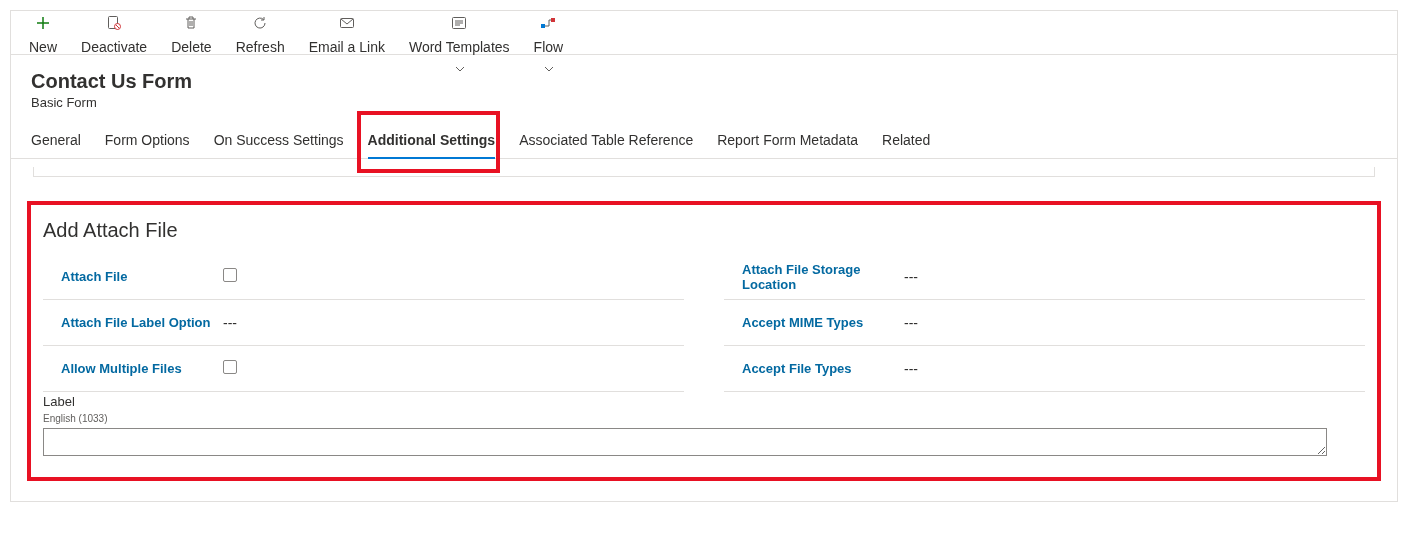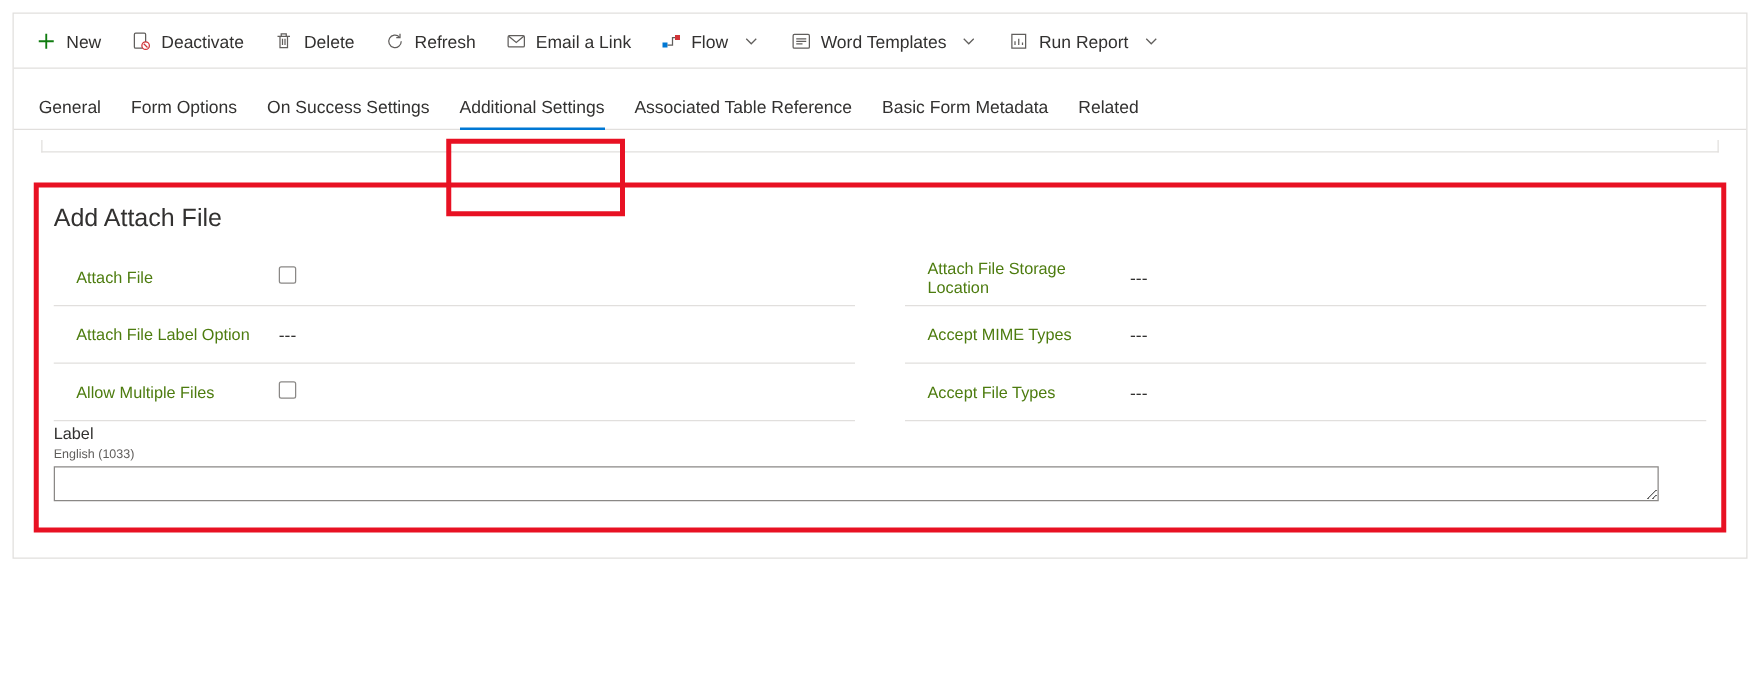--- a/index.html
+++ b/index.html
@@ -25,20 +25,21 @@
     gap: 4px;
   }
   .cmd {
     display: inline-flex;
     align-items: center;
     padding: 0 10px;
     height: 36px;
     cursor: pointer;
     gap: 8px;
     color: #323130;
+    flex-direction: column;
   }
   .cmd .ico { display:inline-flex; width:16px; height:16px; align-items:center; justify-content:center; }
   .chev { margin-left: 2px; }
   .header {
     padding: 14px 20px 0 20px;
   }
   .title {
     font-size: 20px;
     font-weight: 600;
     line-height: 1.2;
@@ -55,21 +56,21 @@
     border-bottom: 1px solid #e1dfdd;
   }
   .tab {
     padding: 8px 0 10px 0;
     cursor: pointer;
     font-size: 14px;
     color: #323130;
     position: relative;
   }
   .tab.active {
-    font-weight: 400;
+    font-weight: 700;
   }
   .tab.active::after {
     content: "";
     position: absolute;
     left: 0; right: 0; bottom: -1px;
     height: 2px;
     background: #0078d4;
   }
   .highlight-tab {
     position: absolute;
@@ -107,23 +108,24 @@
   .field-row {
     display: flex;
     align-items: center;
     border-bottom: 1px solid #e1dfdd;
     min-height: 46px;
     padding: 4px 0;
   }
   .field-label {
     width: 180px;
     flex-shrink: 0;
-    color: #4d7c0f;
+    color: #0369a1;
     font-size: 13px;
     padding-left: 18px;
+    font-weight: bold;
   }
   .field-value {
     flex: 1;
     color: #323130;
   }
   .chk {
     width: 14px; height: 14px;
     border: 1px solid #8a8886;
     border-radius: 2px;
     display: inline-block;
@@ -203,70 +205,60 @@
         <svg width="16" height="16" viewBox="0 0 16 16">
             <rect x="1.5" y="3.5" width="13" height="9" rx="1" stroke="#605e5c" fill="none"></rect>
             <path d="M2 4l6 5 6-5" stroke="#605e5c" fill="none"></path>
           </svg>
       </span>
       <span>Email a Link</span>
     </div>
     <div class="cmd">
       <span class="ico">
         <svg width="16" height="16" viewBox="0 0 16 16">
+            <rect x="1.5" y="2.5" width="13" height="11" rx="1" stroke="#605e5c" fill="none"></rect>
+            <path d="M4 6h8M4 8h8M4 10h5" stroke="#605e5c"></path>
+          </svg>
+      </span>
+      <span>Word Templates</span>
+      <span class="ico chev">
+        <svg width="12" height="12" viewBox="0 0 12 12">
+            <path d="M2 4l4 4 4-4" stroke="#605e5c" fill="none"></path>
+          </svg>
+      </span>
+    </div>
+    <div class="cmd">
+      <span class="ico">
+        <svg width="16" height="16" viewBox="0 0 16 16">
             <rect x="1" y="9" width="4" height="4" fill="#0078d4"></rect>
             <rect x="11" y="3" width="4" height="4" fill="#d13438"></rect>
             <path d="M5 11h4V5h2" stroke="#605e5c" fill="none"></path>
           </svg>
       </span>
       <span>Flow</span>
       <span class="ico chev">
         <svg width="12" height="12" viewBox="0 0 12 12">
             <path d="M2 4l4 4 4-4" stroke="#605e5c" fill="none"></path>
           </svg>
       </span>
     </div>
-    <div class="cmd">
-      <span class="ico">
-        <svg width="16" height="16" viewBox="0 0 16 16">
-            <rect x="1.5" y="2.5" width="13" height="11" rx="1" stroke="#605e5c" fill="none"></rect>
-            <path d="M4 6h8M4 8h8M4 10h5" stroke="#605e5c"></path>
-          </svg>
-      </span>
-      <span>Word Templates</span>
-      <span class="ico chev">
-        <svg width="12" height="12" viewBox="0 0 12 12">
-            <path d="M2 4l4 4 4-4" stroke="#605e5c" fill="none"></path>
-          </svg>
-      </span>
-    </div>
-    <div class="cmd">
-      <span class="ico">
-        <svg width="16" height="16" viewBox="0 0 16 16">
-            <rect x="2.5" y="2.5" width="11" height="11" stroke="#605e5c" fill="none"></rect>
-            <path d="M5 11V8M8 11V6M11 11V9" stroke="#605e5c"></path>
-          </svg>
-      </span>
-      <span>Run Report</span>
-      <span class="ico chev">
-        <svg width="12" height="12" viewBox="0 0 12 12">
-            <path d="M2 4l4 4 4-4" stroke="#605e5c" fill="none"></path>
-          </svg>
-      </span>
-    </div>
   </div>
 
+  <div class="header">
+    <div class="title">Contact Us Form</div>
+    <div class="subtitle">Basic Form</div>
+  </div>
 
   <div class="tabs">
     <div class="tab">General</div>
     <div class="tab">Form Options</div>
     <div class="tab">On Success Settings</div>
     <div class="tab active" id="tab-additional">Additional Settings</div>
     <div class="tab">Associated Table Reference</div>
-    <div class="tab">Basic Form Metadata</div>
+    <div class="tab">Report Form Metadata</div>
     <div class="tab">Related</div>
   </div>
 
   <div class="highlight-tab" id="hltab" style="left: 345.578px; top: 100px; width: 143.562px; height: 62px;"></div>
 
   <div class="content-wrap">
     <div class="above-box"></div>
 
     <div class="highlight-section">
       <div class="section-title">Add Attach File</div>

